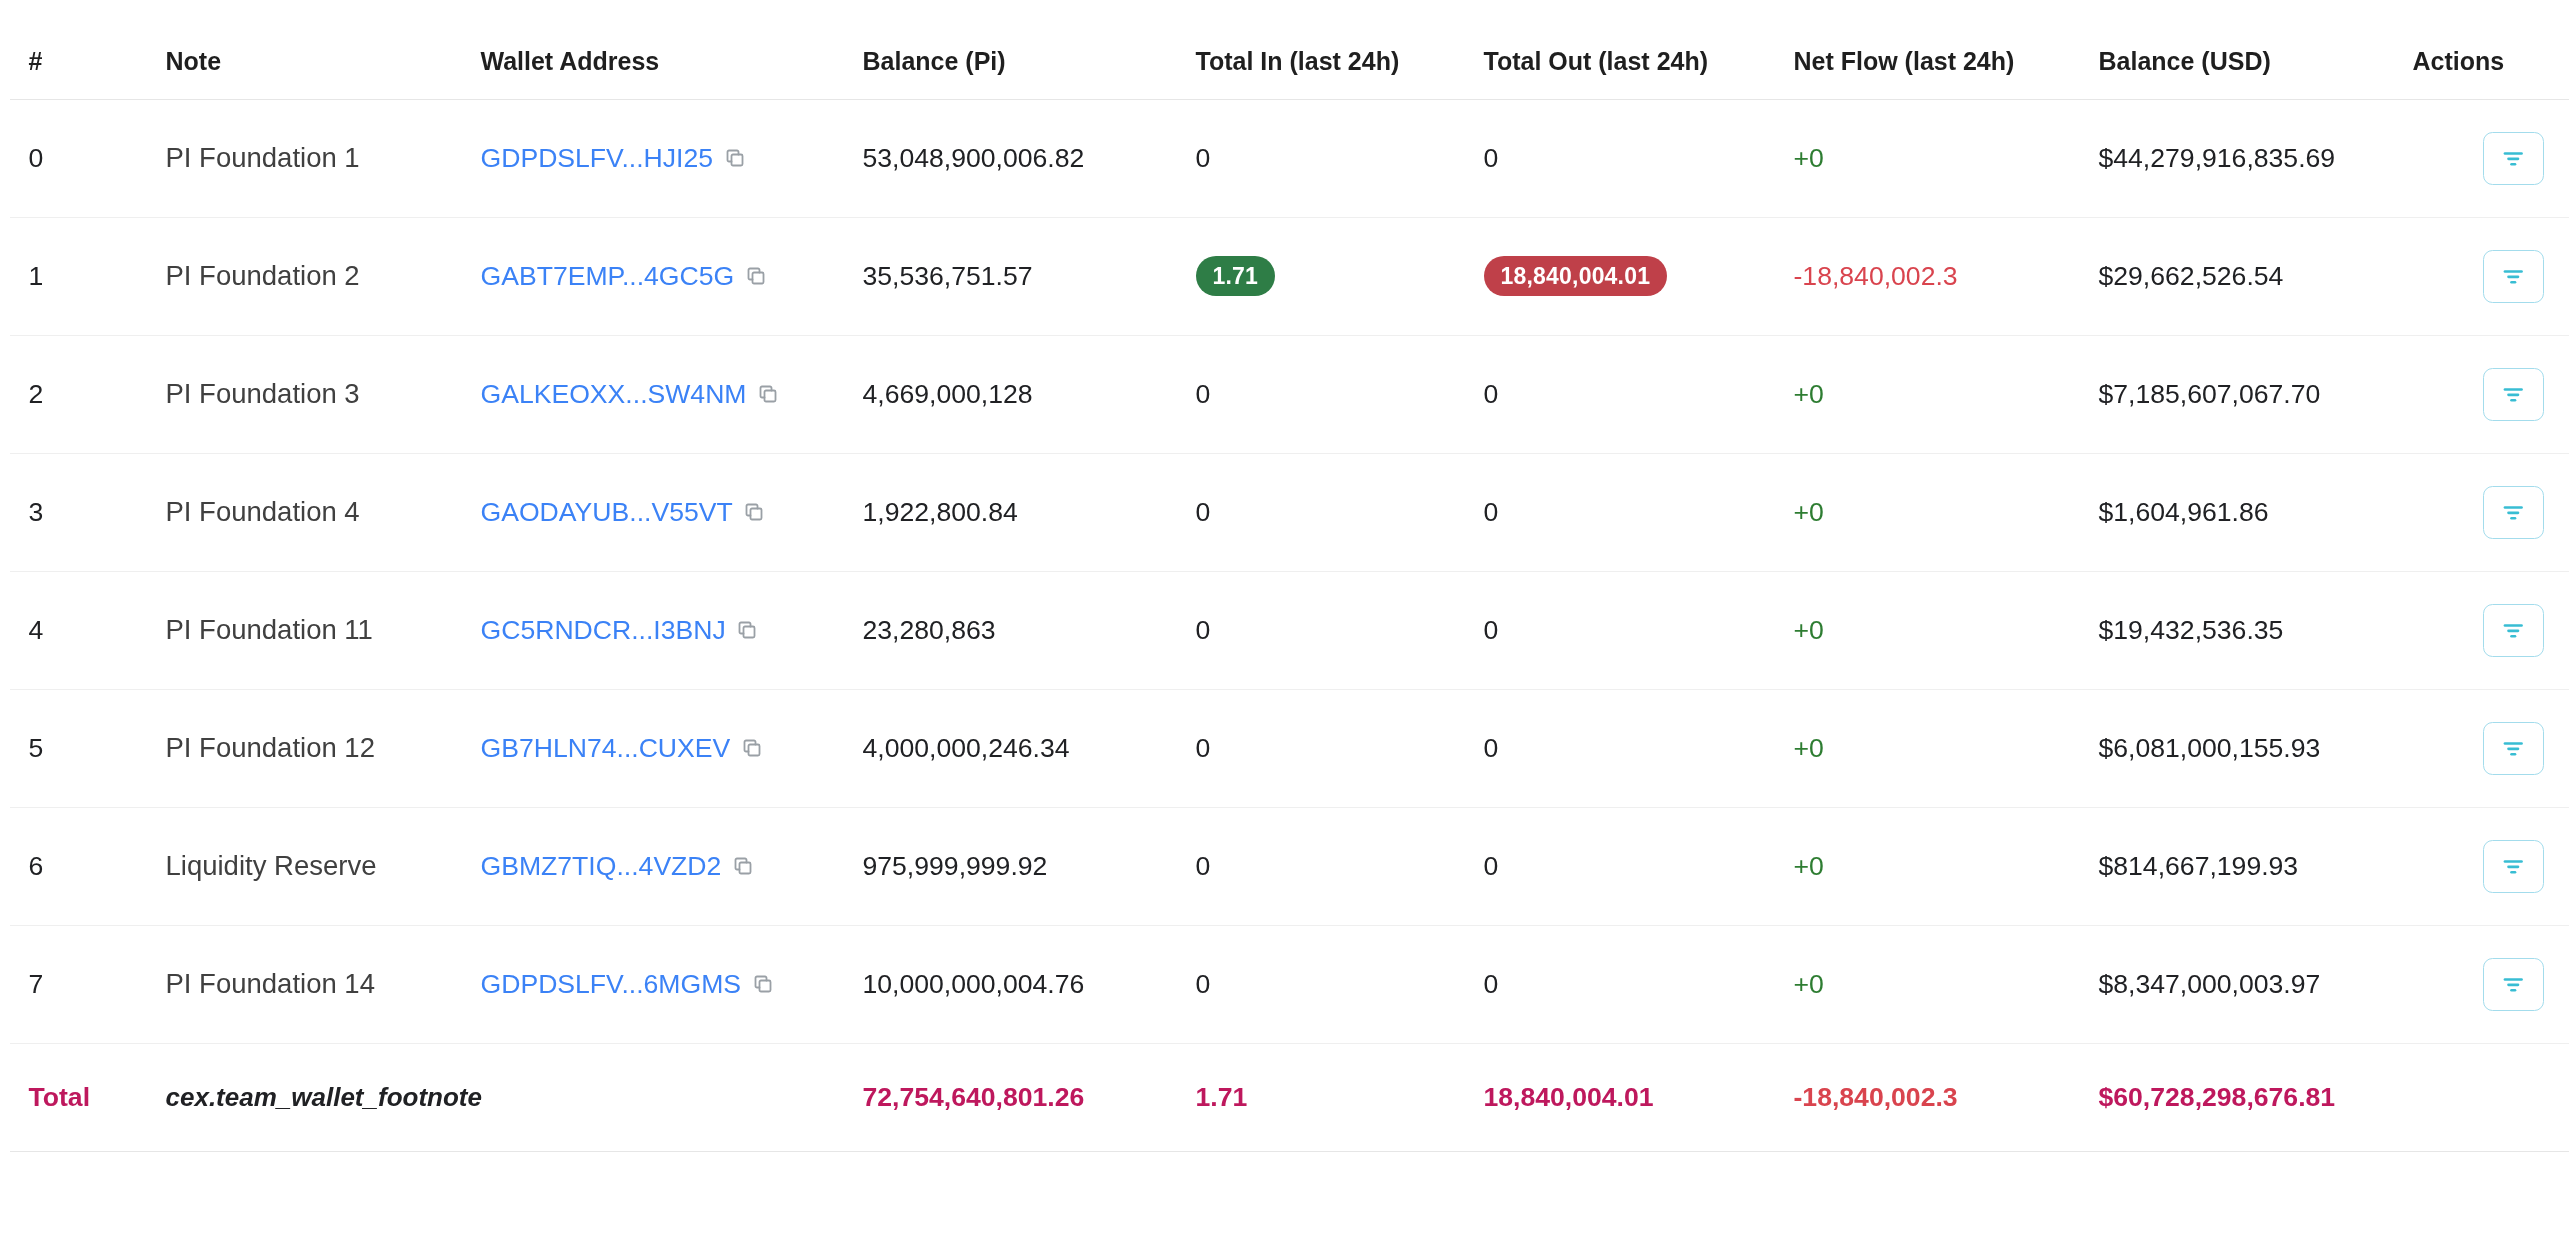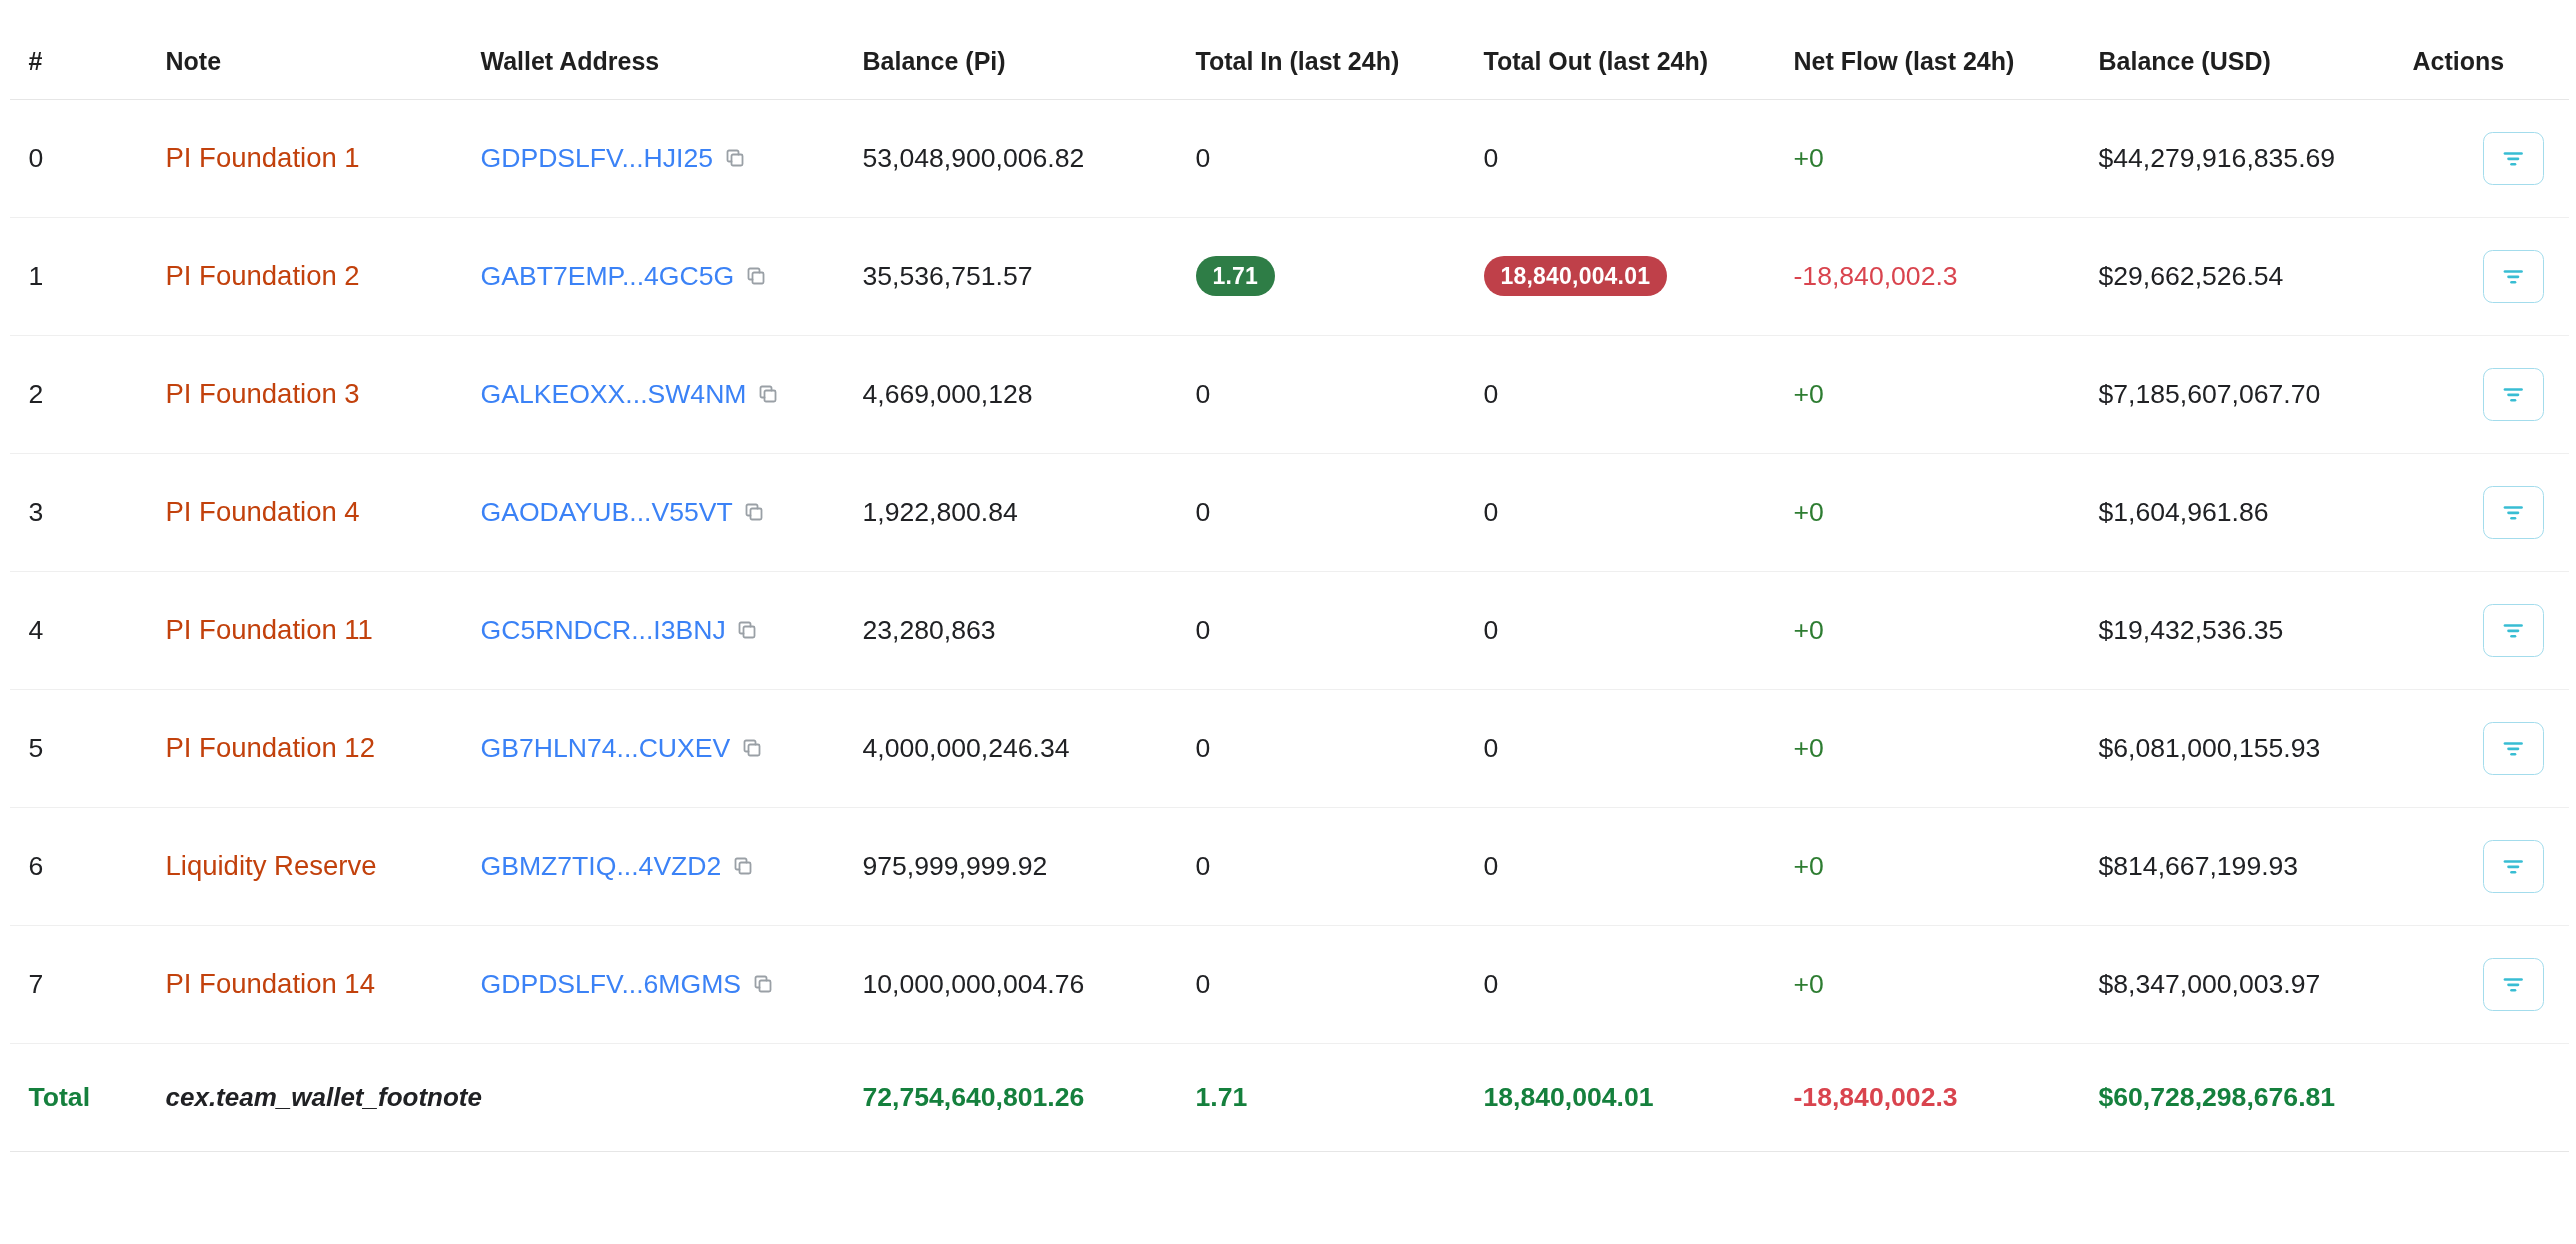--- a/index.html
+++ b/index.html
@@ -47,21 +47,21 @@
   tbody td {
     font-size: 26.6px;
     color: #202124;
     height: 118px;
     vertical-align: middle;
     padding: 0 15px;
     border-bottom: 0.9px solid #efefef;
     white-space: nowrap;
   }
   tbody td:first-child { padding-left: 19px; }
-  td.note-cell { font-size: 27.5px; color: #c2410c; }
+  td.note-cell { font-size: 27.5px; color: #404040; }
   td.actions-cell { text-align: right; padding-right: 25px; }
 
   .addr-link {
     color: #3b82f6;
     text-decoration: none;
     font-size: 26.6px;
   }
   .copy-icon {
     vertical-align: -3.8px;
     margin-left: 9.5px;
@@ -93,21 +93,21 @@
     display: inline-flex;
     align-items: center;
     justify-content: center;
     cursor: pointer;
     padding: 0;
   }
 
   tfoot td {
     font-size: 26.6px;
     font-weight: 700;
-    color: #15803d;
+    color: #be185d;
     height: 108px;
     vertical-align: middle;
     padding: 0 15px;
     border-bottom: 0.9px solid #e6e6e6;
     white-space: nowrap;
   }
   tfoot td:first-child { padding-left: 19px; }
   tfoot td.footnote {
     font-style: italic;
     font-weight: 700;

